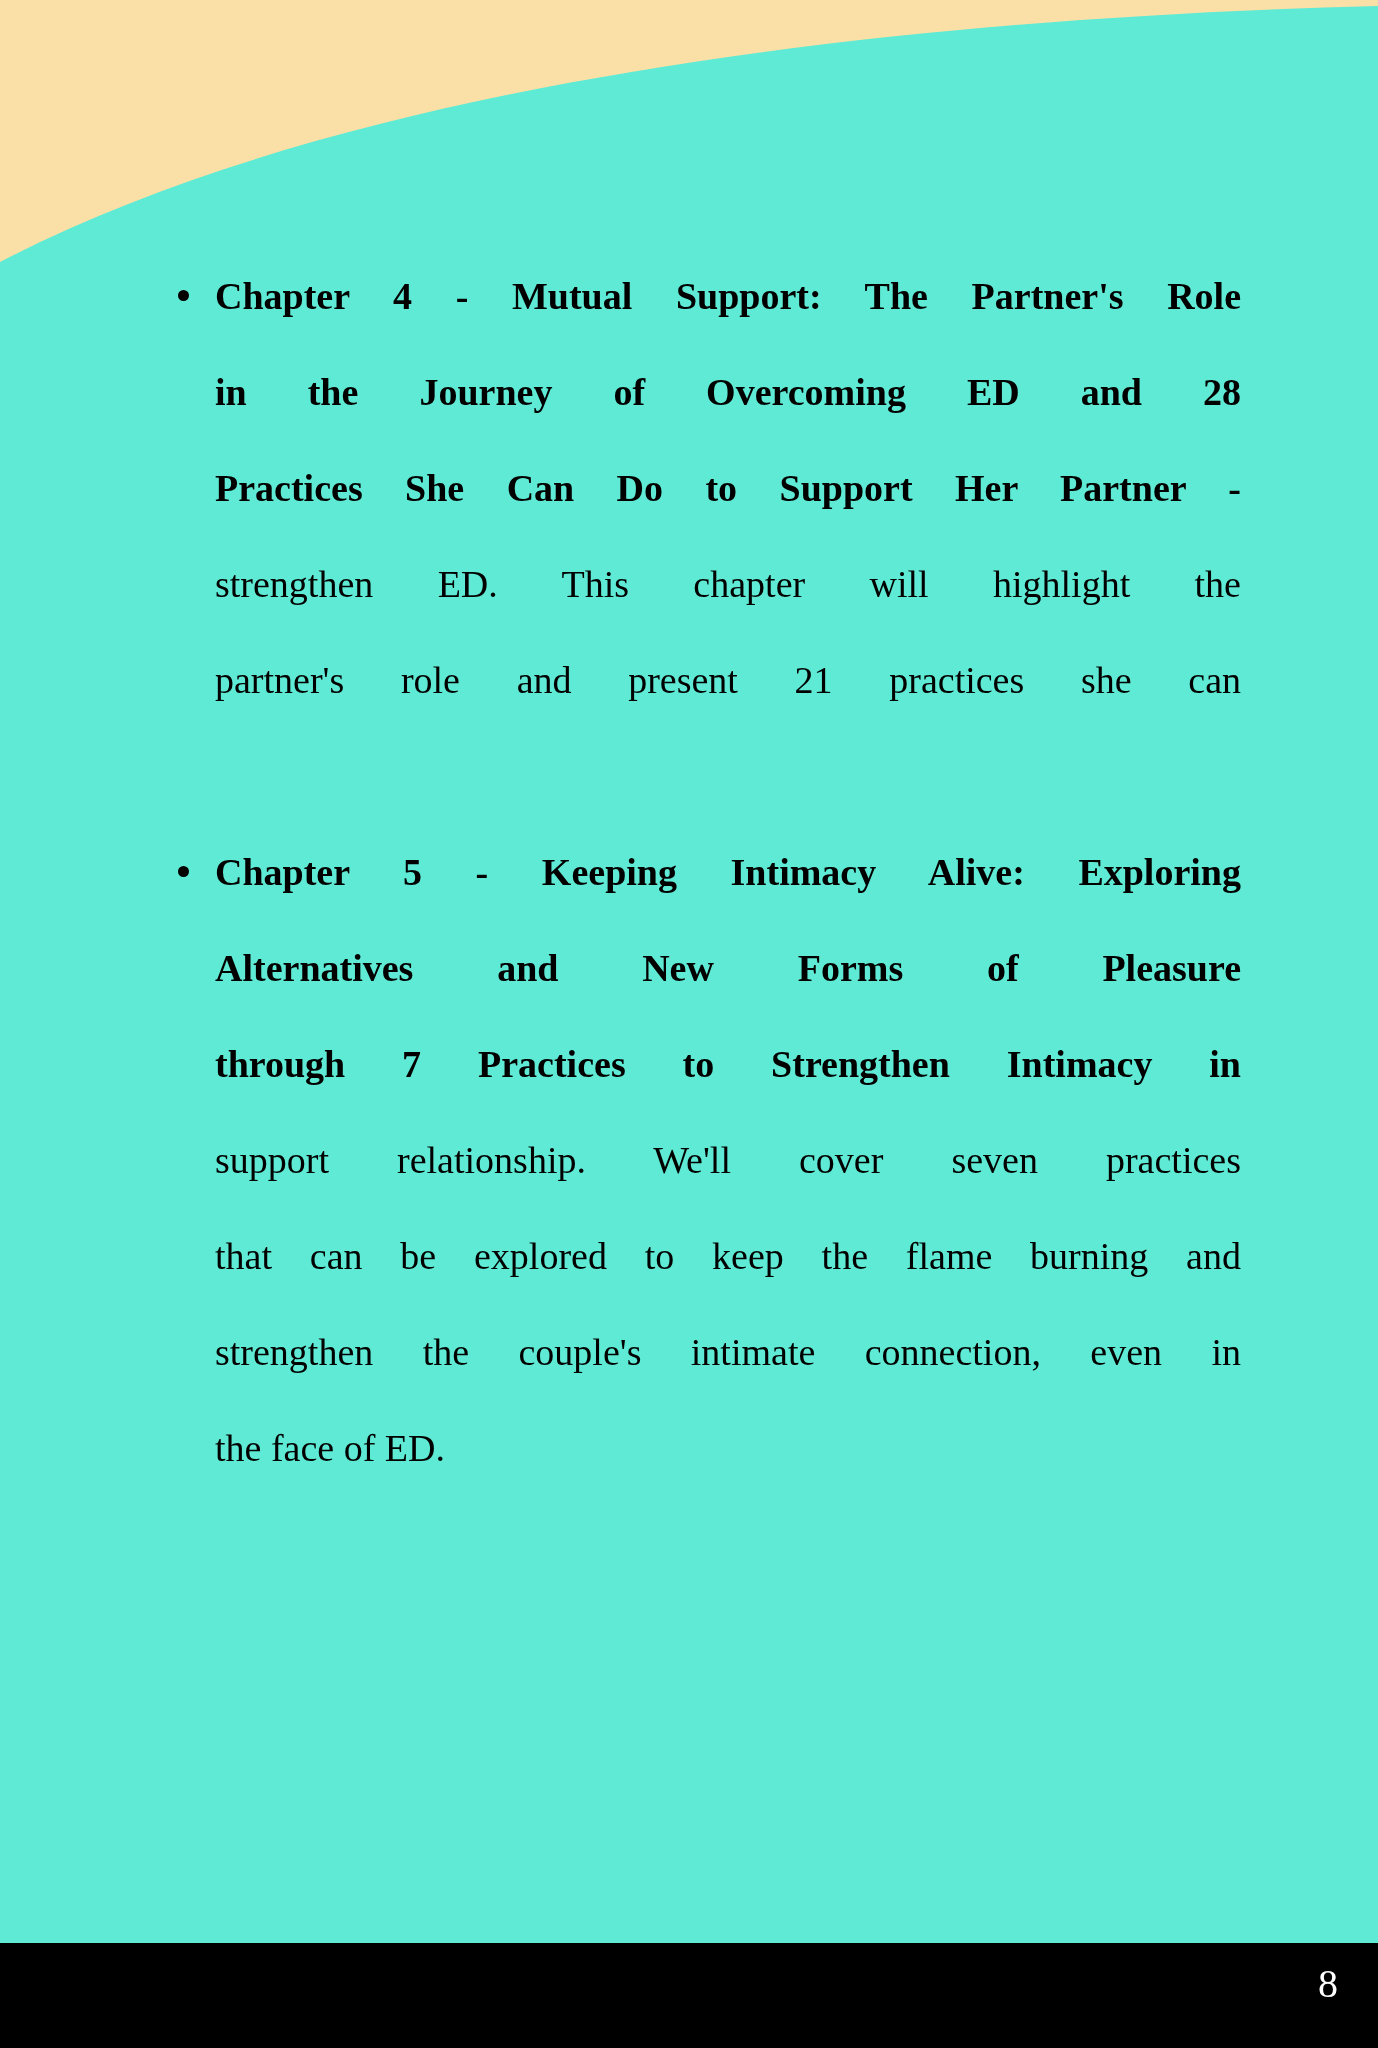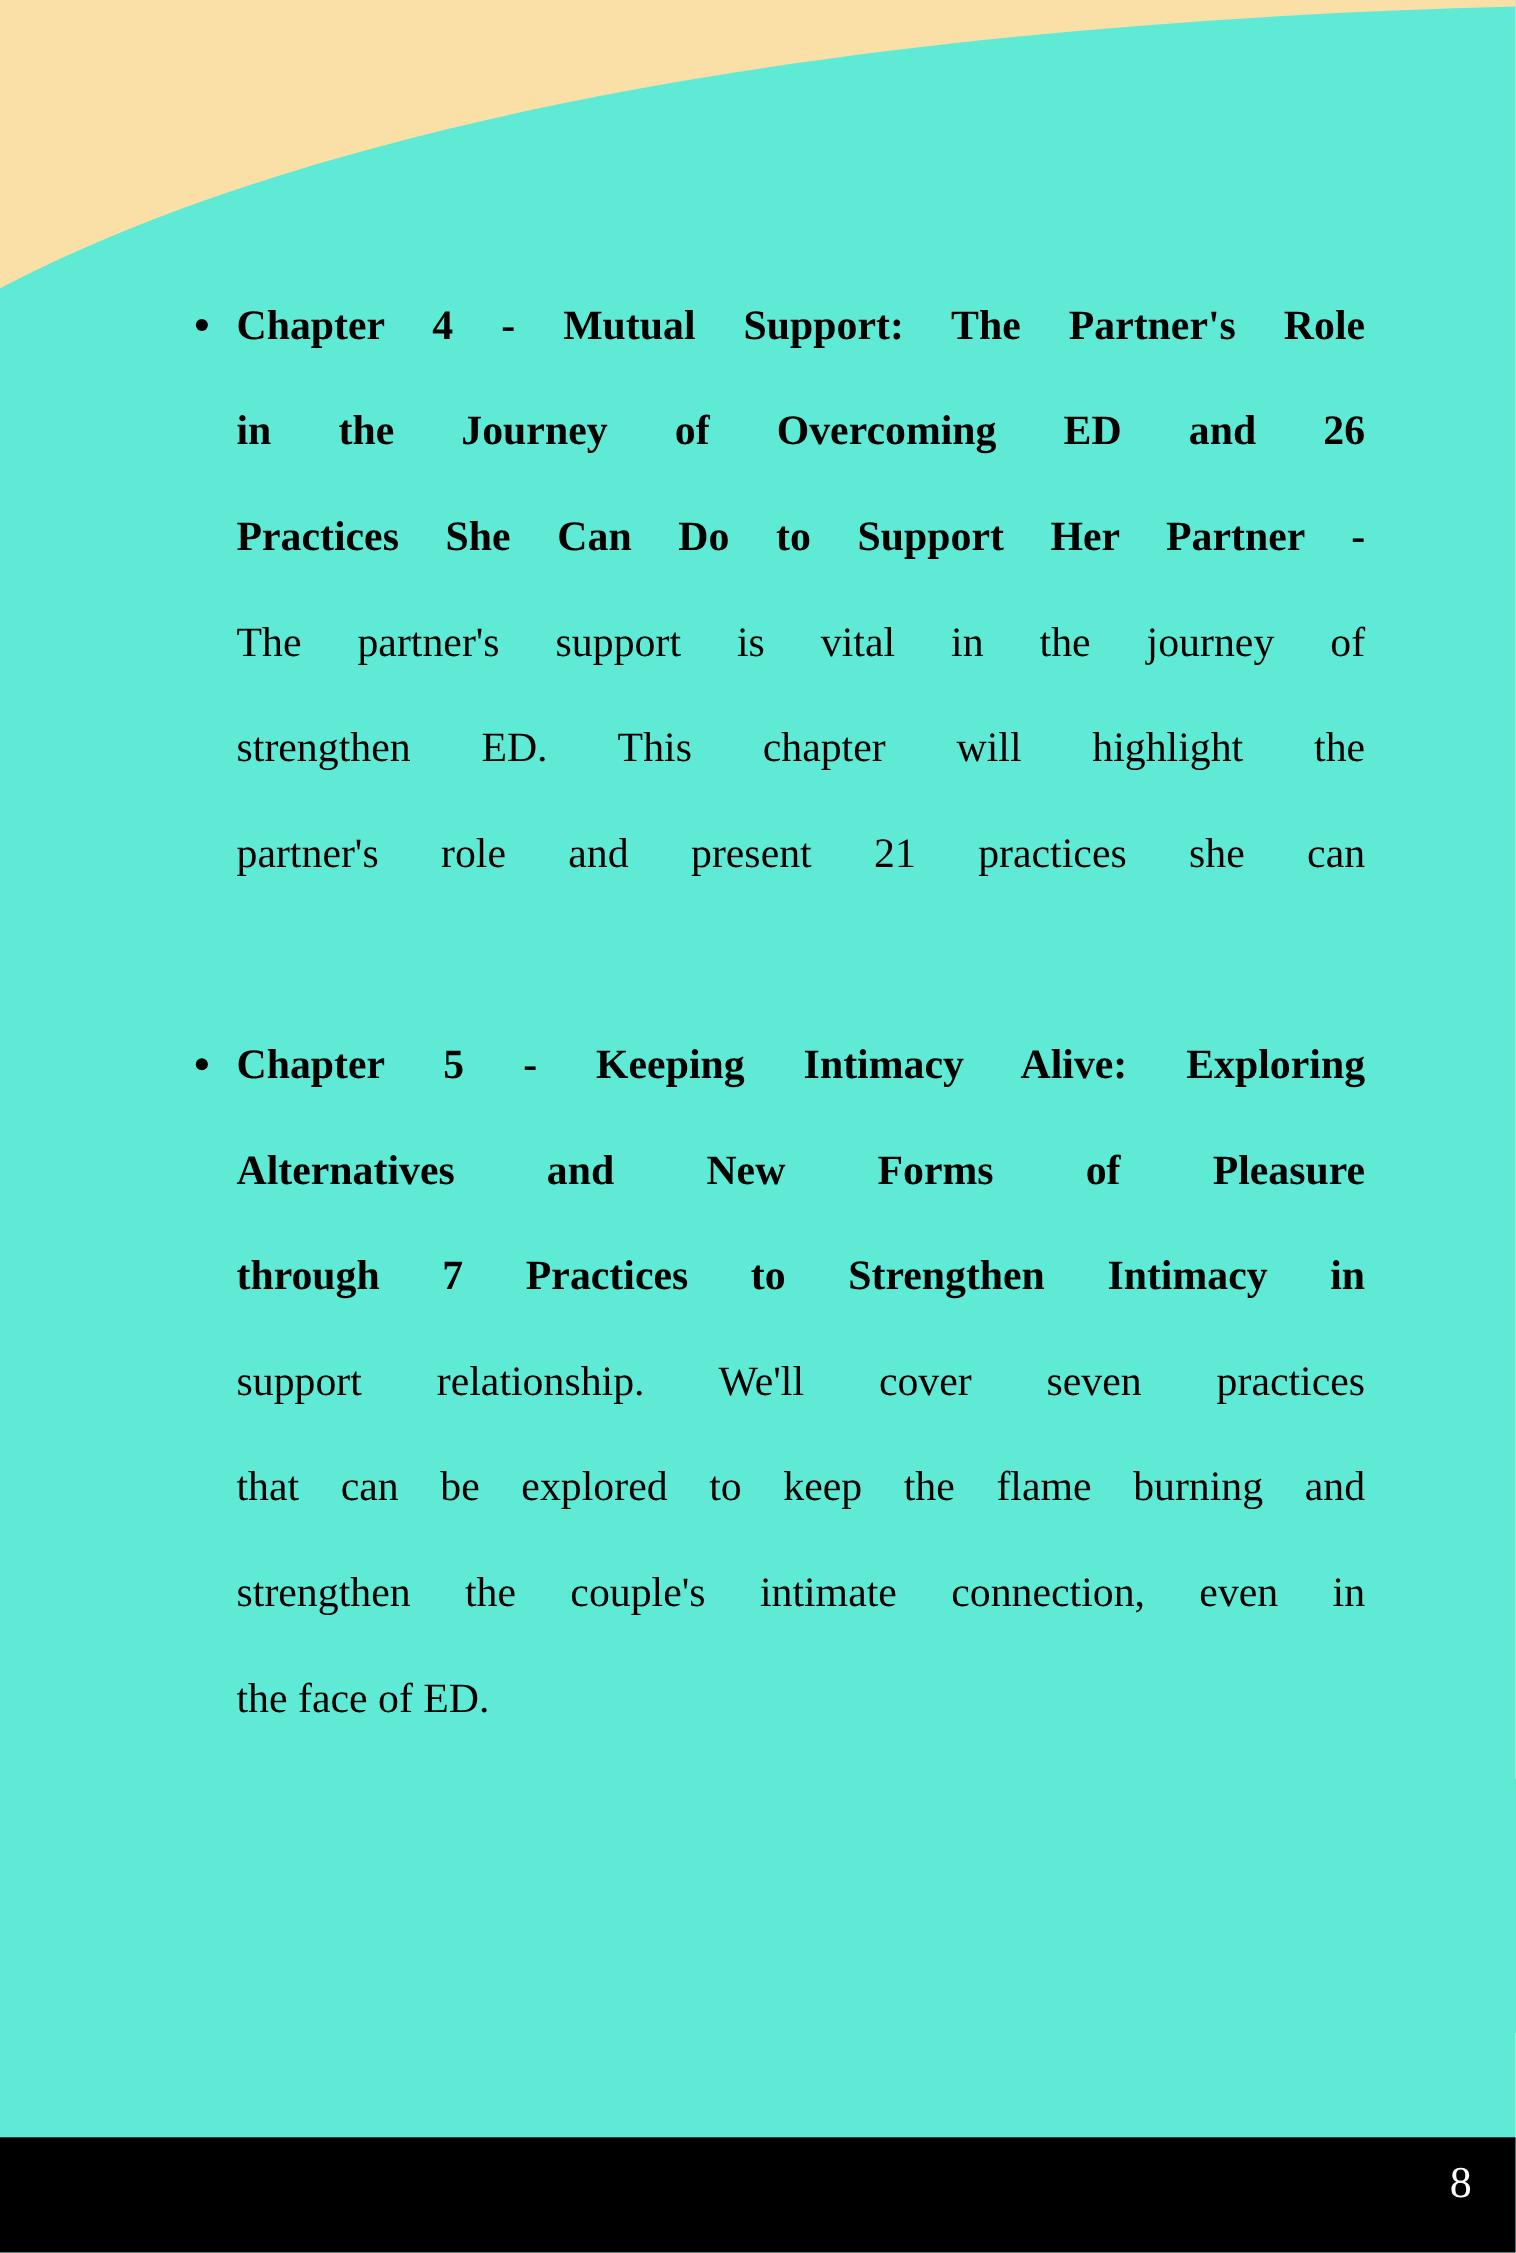--- a/index.html
+++ b/index.html
@@ -59,23 +59,22 @@
 
   <svg class="top-curve" width="1378" height="270" viewBox="0 0 1378 270" aria-hidden="true">
     <path d="M0,0 H1378 V6 C 900,18 350,80 0,262 Z" fill="#FAE0A6"></path>
   </svg>
 
   <ul class="toc">
 
     <li>
       <span class="bullet-dot"></span>
       <div class="line"><span class="seg-b">Chapter 4 - Mutual Support: The Partner's Role</span><span></span></div>
-      <div class="line"><span class="seg-b">in the Journey of Overcoming ED and 26</span><span></span></div>
+      <div class="line"><span class="seg-b">in the Journey of Overcoming ED and 28</span><span></span></div>
       <div class="line"><span class="seg-b">Practices She Can Do to Support Her Partner -</span><span></span></div>
-      <div class="line"><span class="seg-b"></span><span>The partner's support is vital in the journey of</span></div>
       <div class="line"><span class="seg-b"></span><span>strengthen ED. This chapter will highlight the</span></div>
       <div class="line"><span class="seg-b"></span><span>partner's role and present 21 practices she can</span></div>
     </li>
 
     <li>
       <span class="bullet-dot"></span>
       <div class="line"><span class="seg-b">Chapter 5 - Keeping Intimacy Alive: Exploring</span><span></span></div>
       <div class="line"><span class="seg-b">Alternatives and New Forms of Pleasure</span><span></span></div>
       <div class="line"><span class="seg-b">through 7 Practices to Strengthen Intimacy in</span><span></span></div>
       <div class="line"><span class="seg-b"></span><span>support relationship. We'll cover seven practices</span></div>

